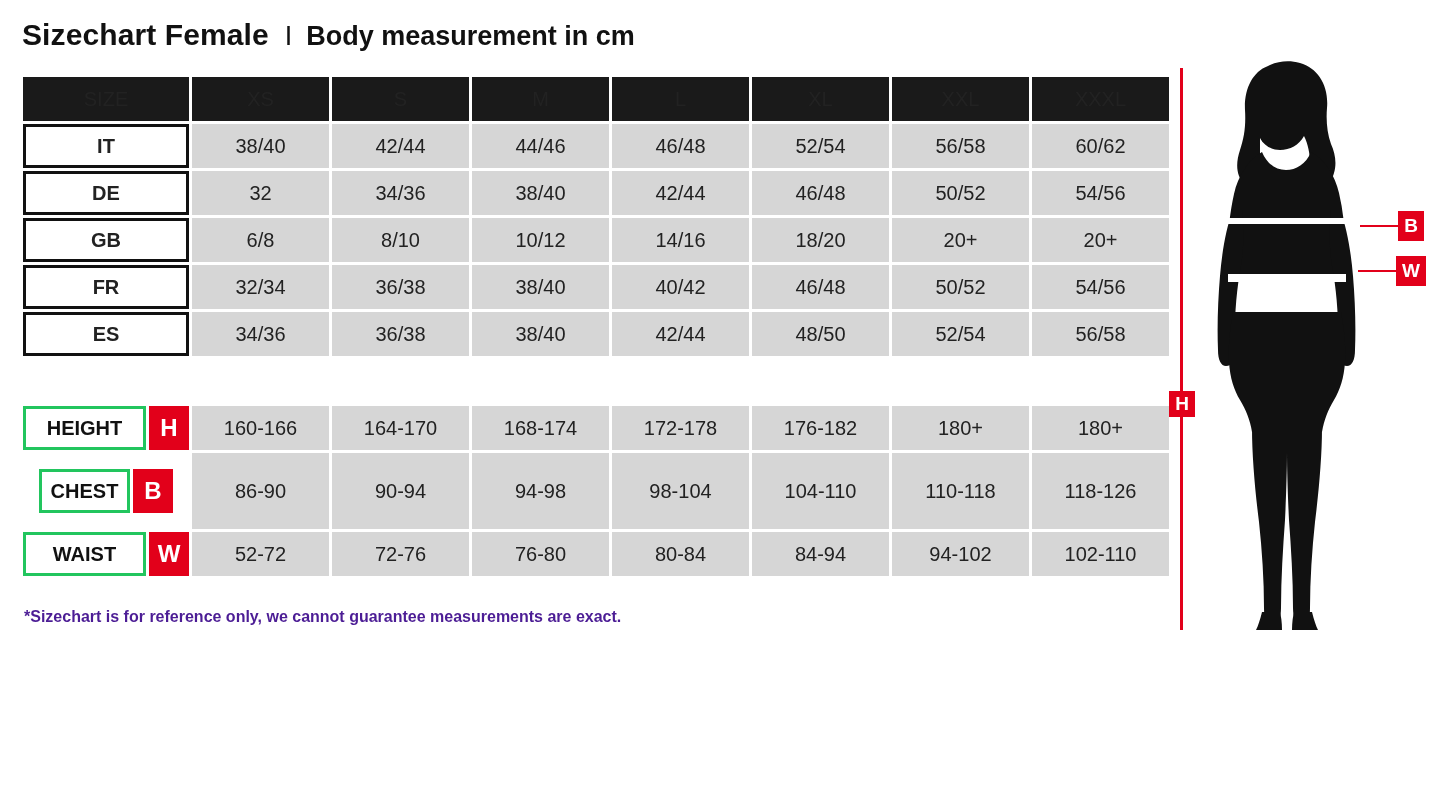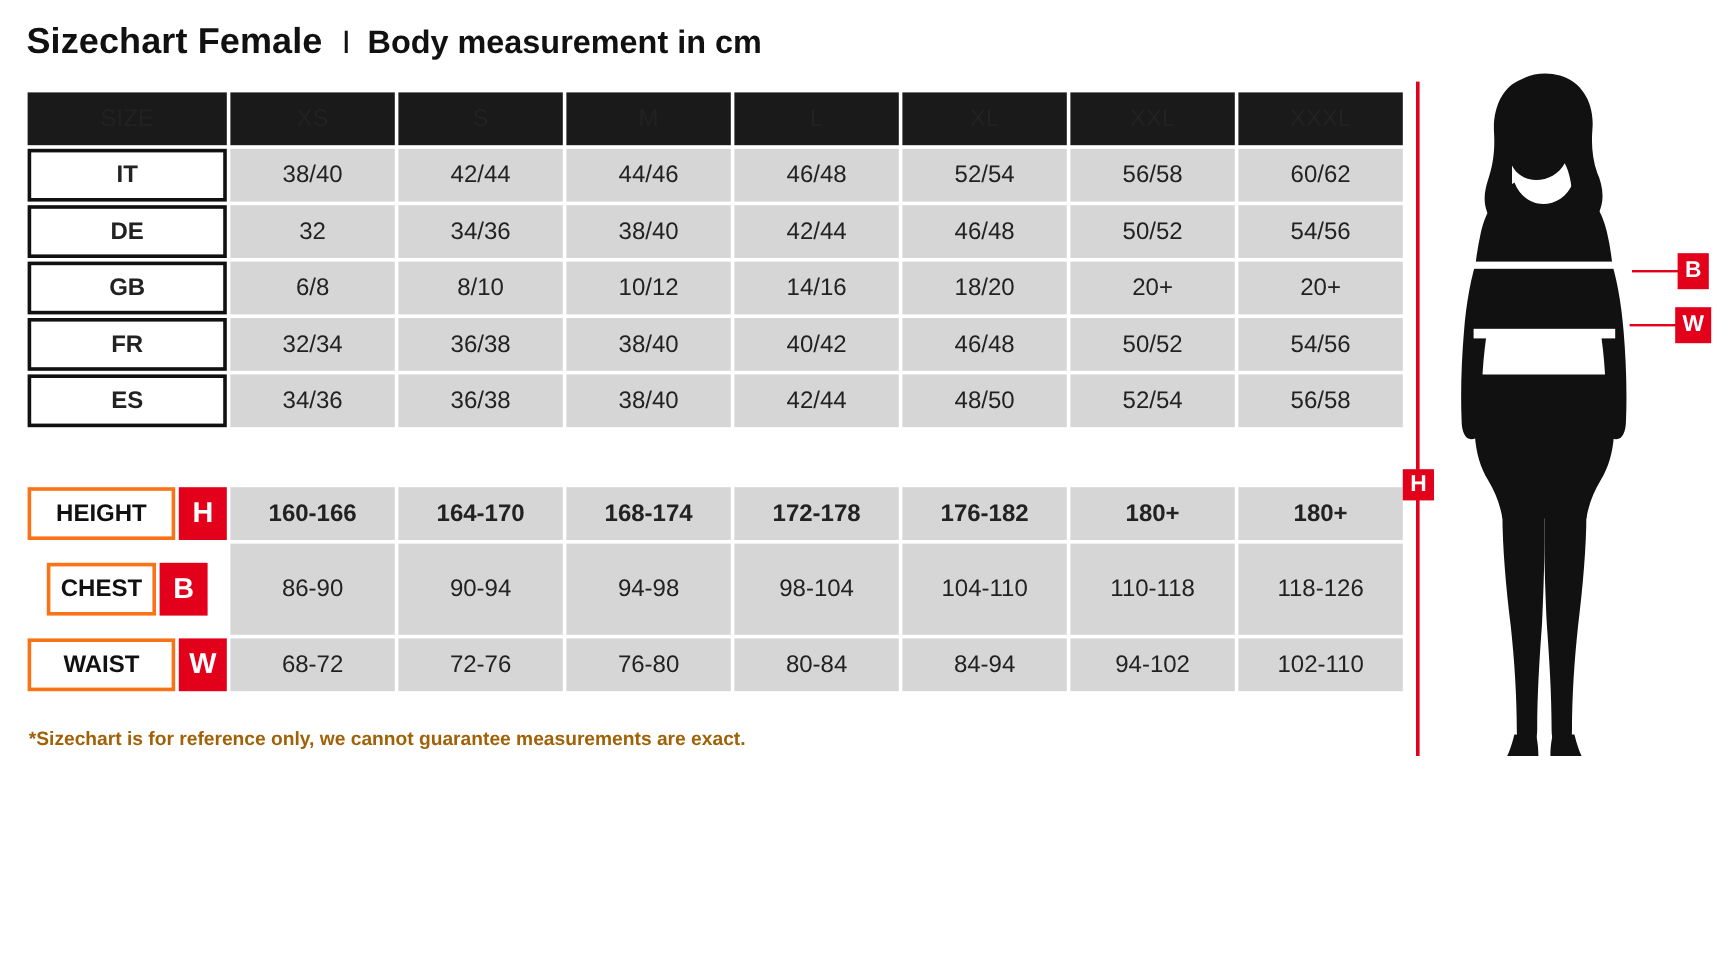--- a/index.html
+++ b/index.html
@@ -67,55 +67,55 @@
     color: #e2001a;
     font-weight: bold;
     font-size: 22px;
   }
   .cell-data {
     background: #d6d6d6;
     color: #1d1d1d;
     font-size: 20px;
     margin-top: 20px;
   }
-  .cell-data.bold { font-weight: bold; }
+  .cell-data.bold { font-weight: normal; }
 
   
   .label-pair {
     display: flex;
     align-items: stretch;
     height: 44px;
     gap: 3px;
   }
   .label-pair .lp-label {
     flex: 1 1 auto;
     display: flex; align-items: center; justify-content: center;
     background: #ffffff;
-    border: 3px solid #f97316;
+    border: 3px solid #22c55e;
     color: #111111;
     font-weight: bold;
     font-size: 20px;
   }
   .label-pair .lp-badge {
     flex: 0 0 40px;
     display: flex; align-items: center; justify-content: center;
     background: #e2001a;
     color: #ffffff;
     font-weight: bold;
     font-size: 24px;
   }
   .spacer-row td { height: 14px; padding: 0; background: transparent; }
 
   
   .footnote {
     position: absolute;
     left: 24px; top: 608px;
     font-size: 16px;
     font-weight: bold;
-    color: #a16207;
+    color: #4c1d95;
   }
 
   
   .figure-area {
     position: absolute;
     left: 1160px; top: 60px;
     width: 280px; height: 580px;
   }
   .height-line {
     position: absolute;
@@ -282,21 +282,21 @@
             <td class="cell-data">110-118</td>
             <td class="cell-data">118-126</td>
           </tr>
           <tr>
             <td style="padding:0;background:transparent;margin-top:40px;">
               <div class="label-pair">
                 <div class="lp-label">WAIST</div>
                 <div class="lp-badge">W</div>
               </div>
             </td>
-            <td class="cell-data">68-72</td>
+            <td class="cell-data">52-72</td>
             <td class="cell-data">72-76</td>
             <td class="cell-data">76-80</td>
             <td class="cell-data">80-84</td>
             <td class="cell-data">84-94</td>
             <td class="cell-data">94-102</td>
             <td class="cell-data">102-110</td>
           </tr>
         </tbody>
     </table>
   </div>

